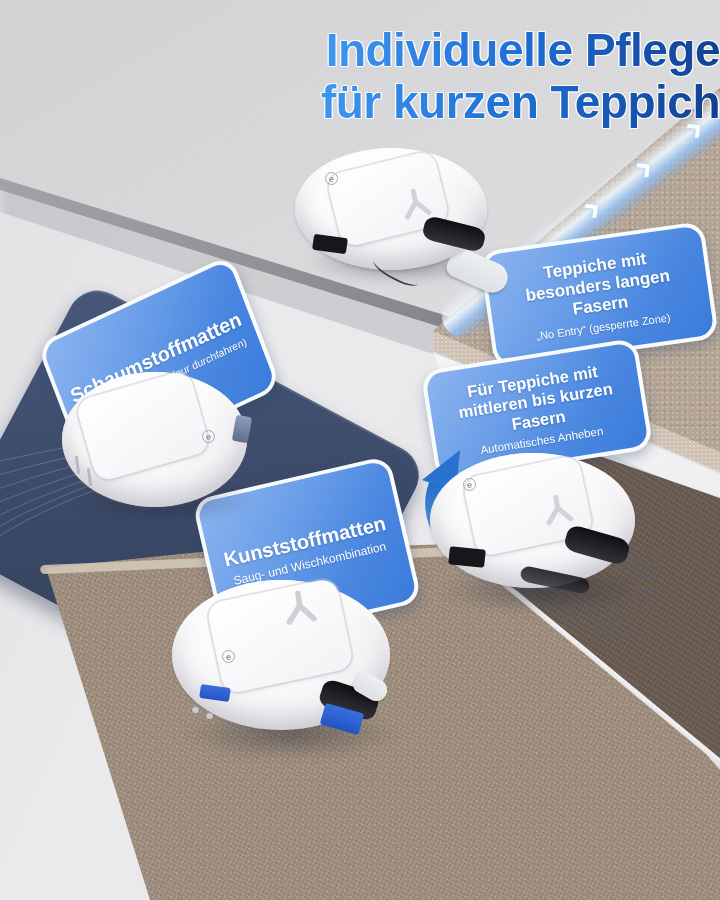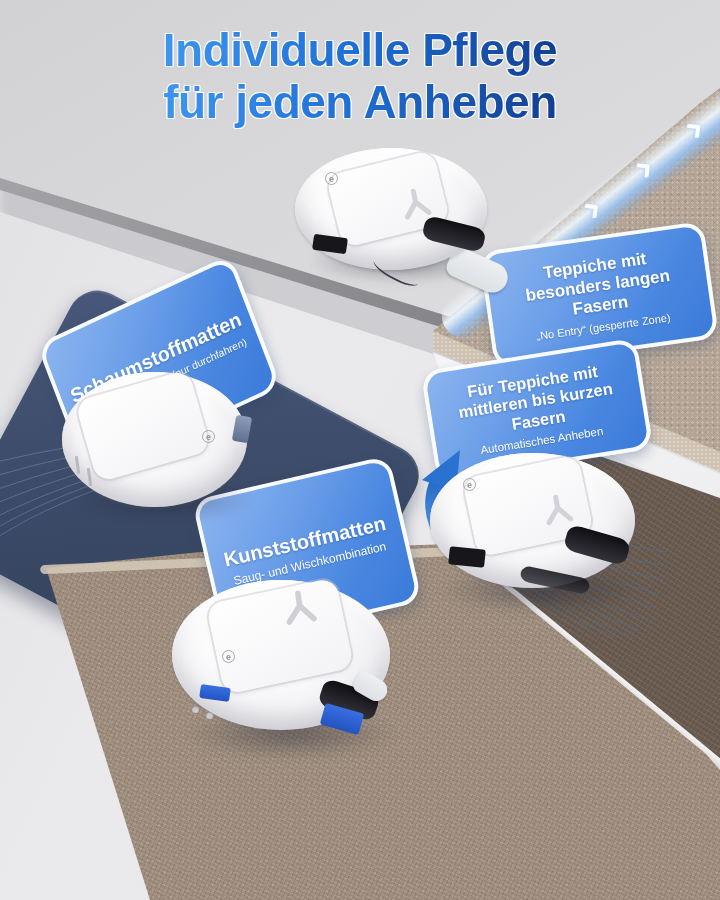--- a/index.html
+++ b/index.html
@@ -124,21 +124,21 @@
   .r-sensor{position:absolute;background:linear-gradient(180deg,#0f0f13,#33333b);border-radius:12px/10px;}
   .r-mop{position:absolute;background:linear-gradient(#edeff1,#dde0e4);
     border-radius:8px 16px 16px 10px;box-shadow:0 2px 3px rgba(0,0,0,.22);}
   .r-whisker{position:absolute;border-bottom:2px solid #3c3c42;border-radius:50%;}
   .r-blue{position:absolute;background:linear-gradient(#3a6fe0,#2353c2);border-radius:3px;}
   .r-dot{position:absolute;background:#c9c9cf;border-radius:50%;box-shadow:inset 0 1px 1px rgba(0,0,0,.25);}
   .r-clip{position:absolute;background:linear-gradient(#8e9db8,#5e6e8d);border-radius:3px;}
   .r-slit{position:absolute;background:#b9bac0;border-radius:1px;}
 
   
-  .title{position:absolute;top:24px;left:0;width:100%;text-align:center;z-index:10;
+  .title{position:absolute;top:24px;left:0;width:100%;text-align:right;z-index:10;
     font-weight:bold;font-size:46px;letter-spacing:-.5px;line-height:1.14;}
   .t-grad{
     background:linear-gradient(90deg,#3e96ef 0%,#1e6fd6 48%,#123f92 100%);
     -webkit-background-clip:text;background-clip:text;color:transparent;
     filter:drop-shadow(1px 0 0 rgba(255,255,255,.85)) drop-shadow(-1px 0 0 rgba(255,255,255,.85))
            drop-shadow(0 1px 0 rgba(255,255,255,.85)) drop-shadow(0 -1px 0 rgba(255,255,255,.85));
     display:inline-block;
   }
   .z1{z-index:1}.z2{z-index:2}.z3{z-index:3}.z4{z-index:4}.z5{z-index:5}.z6{z-index:6}
 </style>
@@ -285,16 +285,16 @@
     <div class="r-blue" style="left:28px;top:106px;width:30px;height:14px;transform:rotate(8deg)"></div>
     <div class="r-dot" style="left:20px;top:126px;width:7px;height:7px"></div>
     <div class="r-dot" style="left:34px;top:132px;width:7px;height:7px"></div>
     <div class="r-sensor" style="left:148px;top:106px;width:58px;height:28px;transform:rotate(18deg)"></div>
     <div class="r-blue" style="left:150px;top:128px;width:40px;height:22px;transform:rotate(16deg)"></div>
     <div class="r-mop" style="left:182px;top:96px;width:34px;height:22px;transform:rotate(30deg)"></div>
   </div>
 
   <div class="title">
     <div><span class="t-grad">Individuelle Pflege</span></div>
-    <div><span class="t-grad">für jeden Anheben</span></div>
+    <div><span class="t-grad">für kurzen Teppich</span></div>
   </div>
 
 </div>
 
 </body></html>

